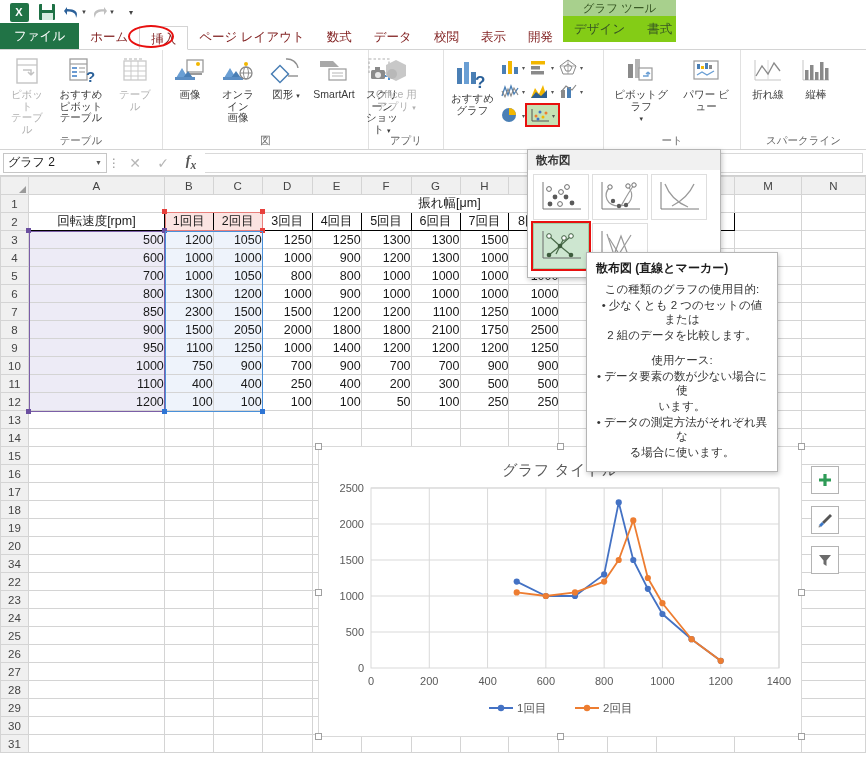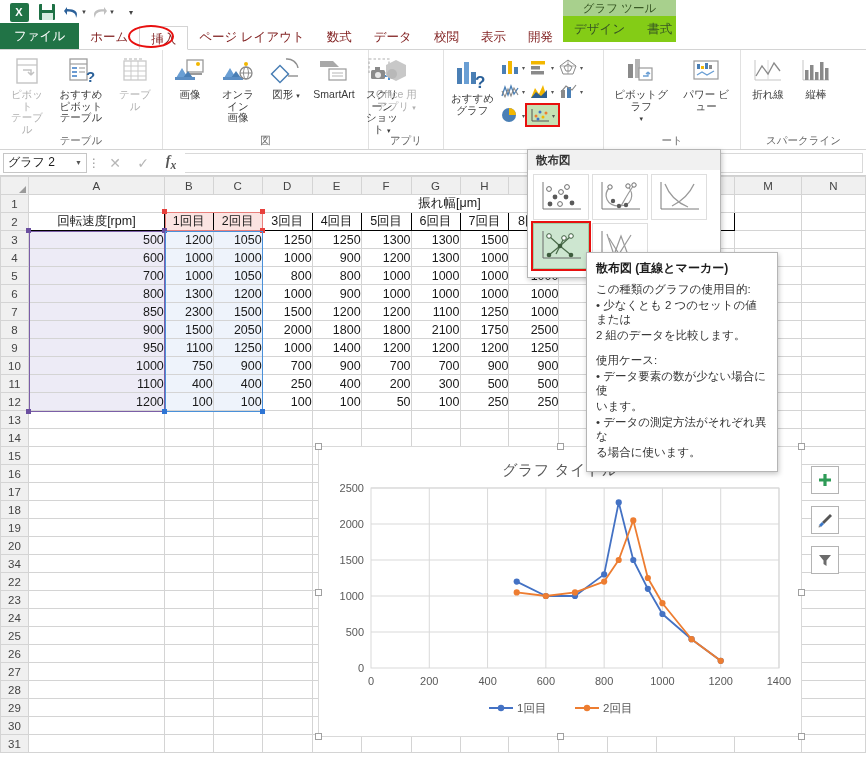--- a/index.html
+++ b/index.html
@@ -57,21 +57,21 @@
   .smallrow { display:flex; align-items:center; height:24px; }
   .smallbtn { display:flex; align-items:center; padding:1px 2px; cursor:pointer; }
   .smallbtn .cv { font-size:6px; color:#555; margin-left:2px; }
   .chartgrid { display:flex; flex-direction:column; justify-content:center; height:76px; }
 
   .sel-red { outline:2.5px solid #e8100f; outline-offset:0px; background:#C6E0B4; }
 
   
   .fbar { height:26px; display:flex; align-items:center; background:#fff;
           border-bottom:1px solid #d0d0d0; padding:0 3px; }
-  .namebox { width:84px; height:20px; border:1px solid #c6c6c6; background:#fff;
+  .namebox { width:104px; height:20px; border:1px solid #c6c6c6; background:#fff;
              display:flex; align-items:center; padding:0 4px; font-size:12px; }
   .namebox .nbtext { flex:1; white-space:nowrap; overflow:hidden; }
   .namebox .nbcaret { font-size:7px; color:#555; }
   .fb-sep { width:14px; text-align:center; color:#9a9a9a; font-size:12px; }
   .fb-ic { width:28px; text-align:center; color:#b6b6b6; font-size:14px; }
   .fb-ic.fx { font-style:italic; font-family:"Liberation Serif",serif; font-size:14px; color:#555;font-weight:bold; }
   .fb-input { flex:1; height:20px; border:1px solid #d9d9d9; border-left:none; background:#fff; }
 
   
   .gridwrap { position:relative; height:610px; overflow:hidden; }
@@ -110,21 +110,21 @@
                padding:3px 0 16px 8px; }
   .gal-grid { display:flex; flex-wrap:wrap; padding:4px 5px 8px 5px; gap:3px; }
   .gal-item { width:56px; height:46px; border:1px solid #dedede; background:#fff;
               display:flex; align-items:center; justify-content:center; cursor:pointer; }
   .gal-item.sel { background:#CDE6D0; border-color:#9fcfa5; outline:2.5px solid #e8100f; }
 
   .tooltip { position:absolute; left:586px; top:252px; width:192px;
              background:#fff; border:1px solid #b5b5b5; box-shadow:1px 2px 5px rgba(0,0,0,.22);
              padding:7px 9px 10px 9px; z-index:70; }
   .tt-title { font-size:12px; font-weight:bold; color:#1d1d1d; margin-bottom:5px; }
-  .tt-p { font-size:11.5px; color:#333; line-height:14px; margin:0 0 2px 0; }
+  .tt-p { font-size:11.5px; color:#333; line-height:14px; margin:0 0 2px 0;text-align:center; }
   .tt-gap { height:9px; }
 
   
   .chart { position:absolute; left:318px; top:446px; width:484px; height:291px;
            background:#fff; border:1px solid #d9d9d9; z-index:20; }
   .chart-title { text-align:center; font-size:15px; color:#595959; padding-top:14px; letter-spacing:.5px; }
   .chart-btns { position:absolute; left:811px; top:466px; width:28px; z-index:30;
                 display:flex; flex-direction:column; gap:12px; }
   .cbtn { width:28px; height:28px; background:#fff; border:1px solid #b4b4b4;
           display:flex; align-items:center; justify-content:center; cursor:pointer; }

